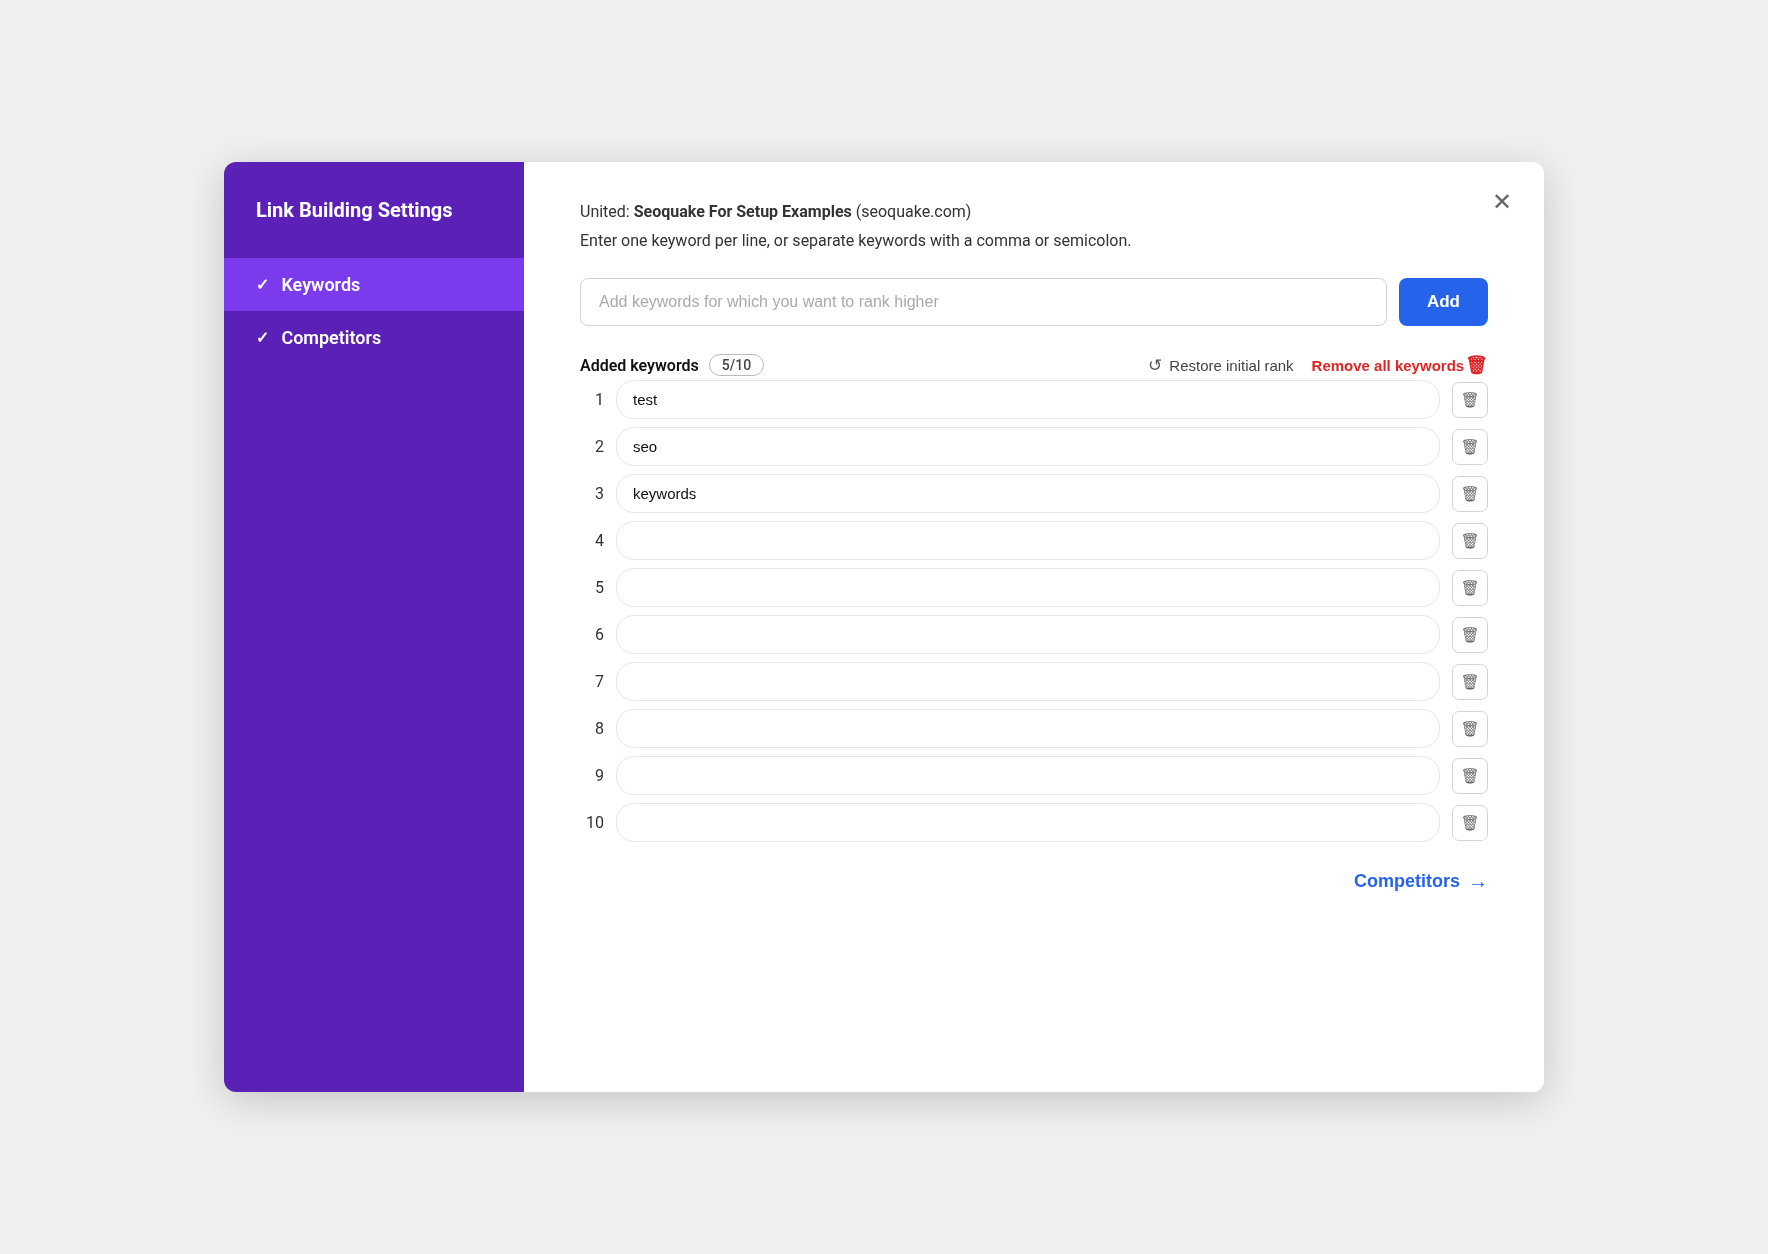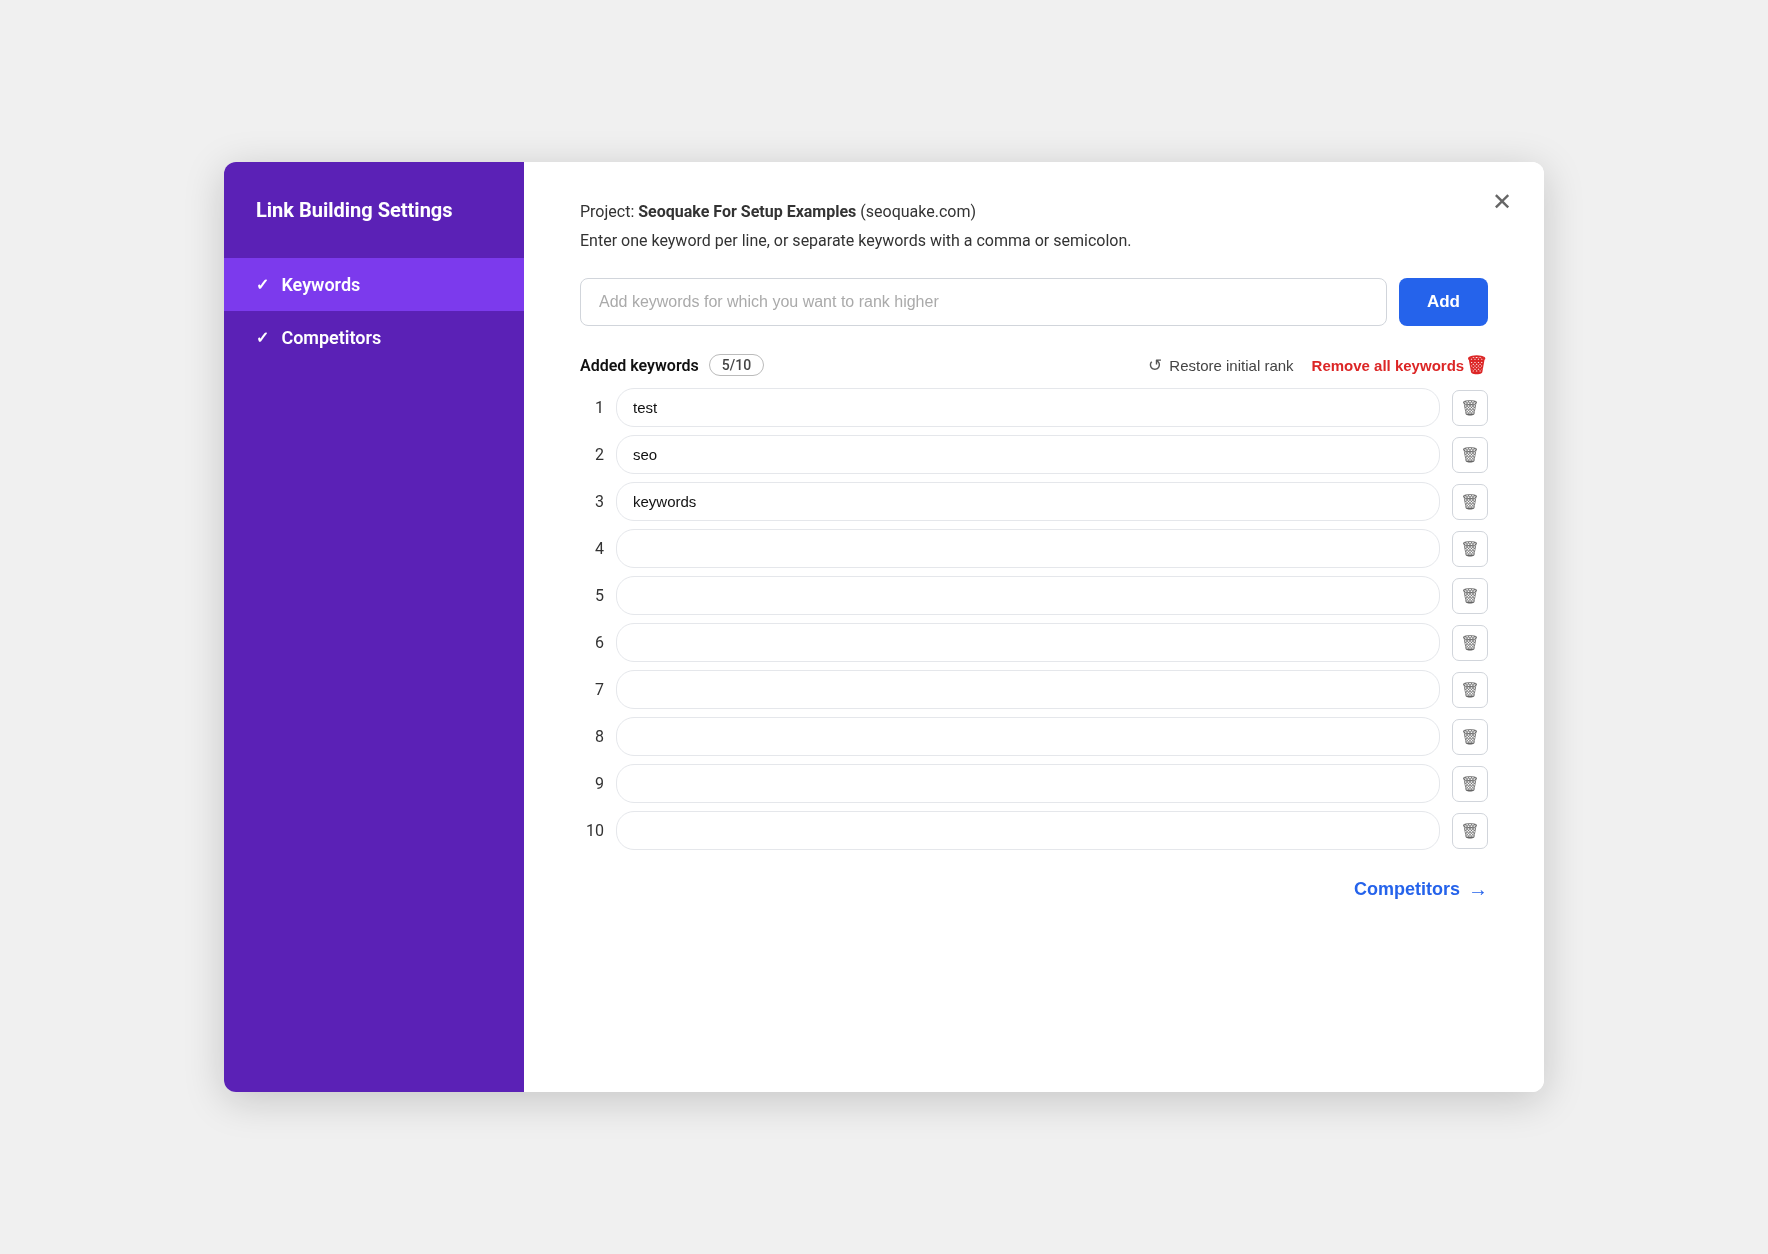--- a/index.html
+++ b/index.html
@@ -138,21 +138,21 @@
       border-radius: 8px;
       padding: 12px 28px;
       font-size: 17px;
       font-weight: 600;
       cursor: pointer;
     }
     .keywords-header {
       display: flex;
       align-items: center;
       gap: 10px;
-      margin-bottom: 12px;
+      margin-bottom: 4px;
     }
     .keywords-header-label {
       font-size: 16px;
       font-weight: 600;
       color: #111;
     }
     .keywords-count-badge {
       border: 1.5px solid #bbb;
       border-radius: 20px;
       padding: 2px 12px;
@@ -268,21 +268,21 @@
     <div class="sidebar-item">
       <span class="check-icon">✓</span>
       <span>Competitors</span>
     </div>
   </aside>
 
   <main class="main-content">
     <button class="close-btn">✕</button>
 
     <div class="project-label">
-      <span>Project:</span>
+      <span>United:</span>
       <strong>Seoquake For Setup Examples</strong>
       <span>(seoquake.com)</span>
     </div>
 
 
     <p class="subtitle">Enter one keyword per line, or separate keywords with a comma or semicolon.</p>
 
     <div class="keyword-input-row">
       <input type="text" placeholder="Add keywords for which you want to rank higher" style="">
       <button class="add-btn">Add</button>

